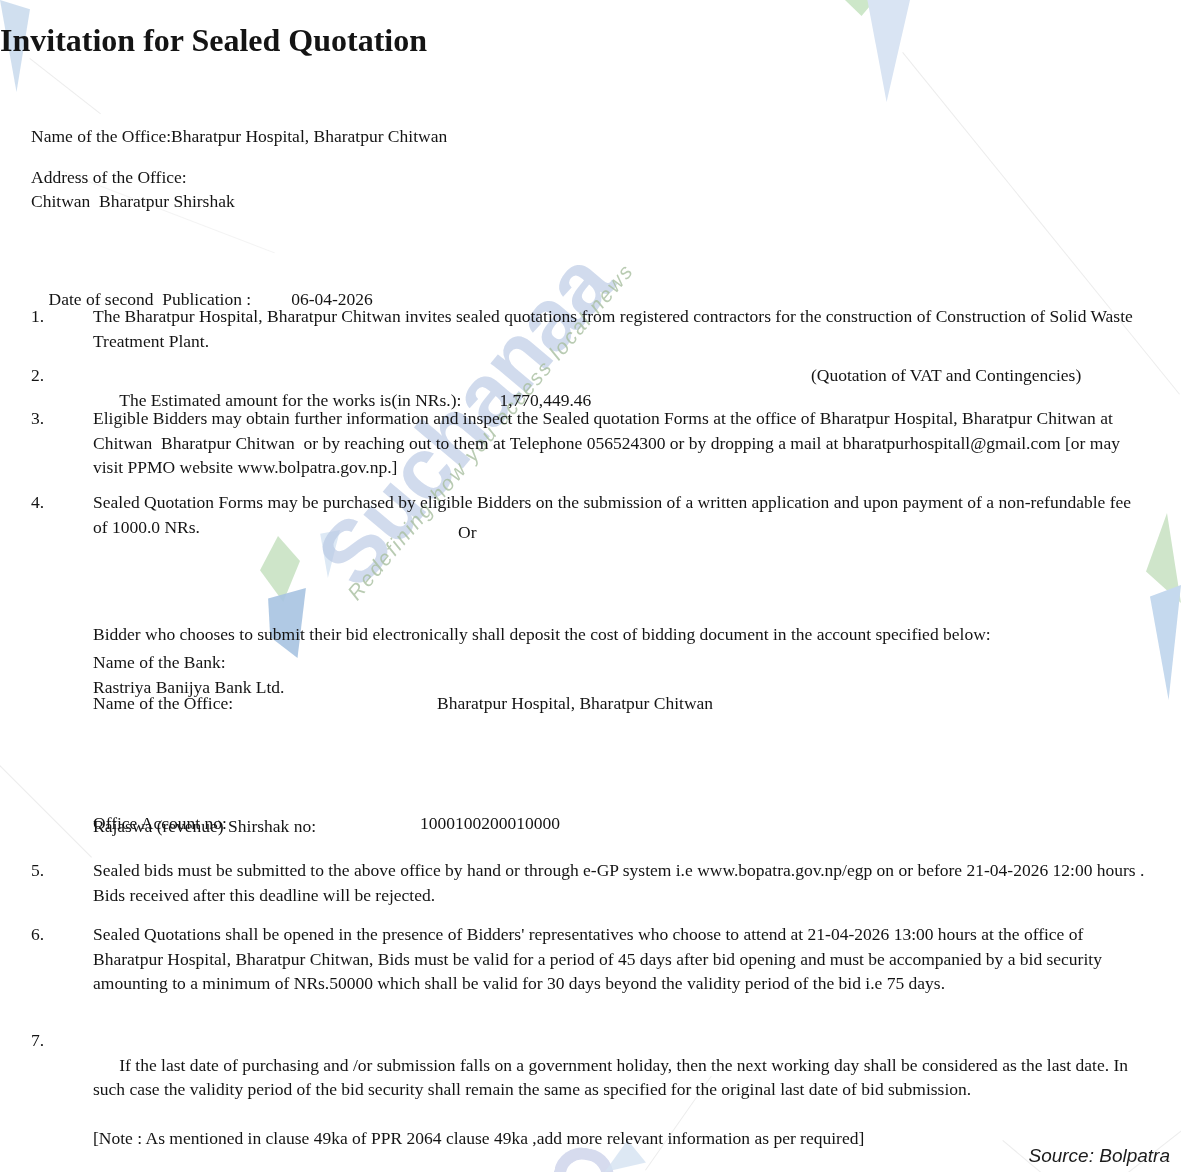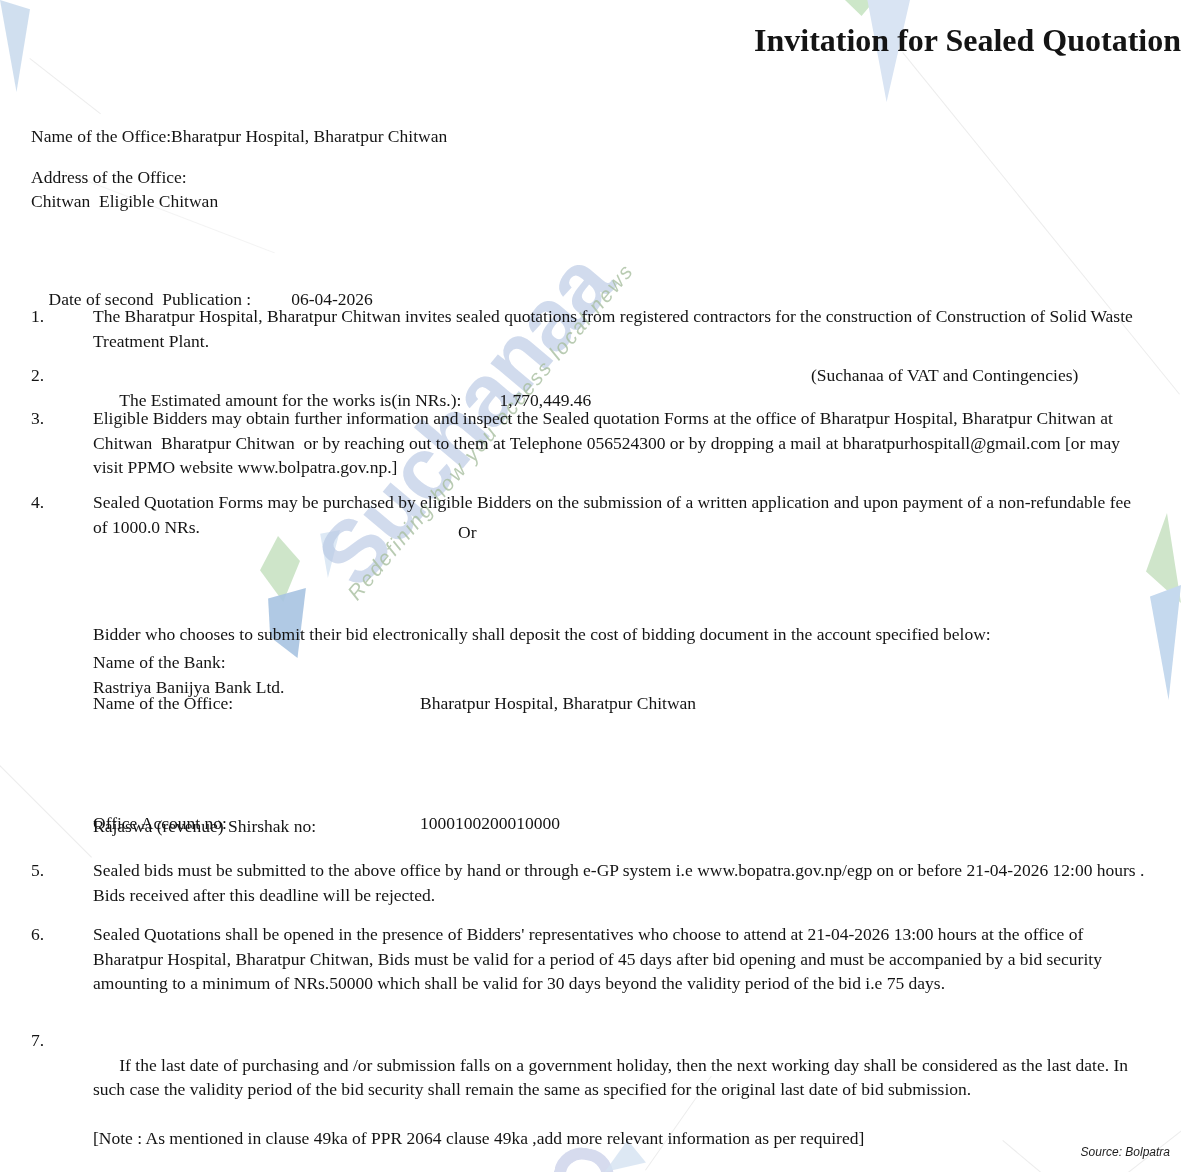--- a/index.html
+++ b/index.html
@@ -1,34 +1,34 @@
 <!DOCTYPE html>
 <html><head>
 <meta charset="utf-8">
 <style>
   html,body{margin:0;padding:0;background:#fff;}
   .page{position:relative;width:1181px;height:1172px;background:#ffffff;overflow:hidden;
         font-family:"Liberation Serif",serif;color:#141414;}
   .abs{position:absolute;}
   .t{font-size:17.5px;line-height:24.5px;white-space:pre-wrap;}
-  .title{top:22px;left:0;width:100%;text-align:right;font-size:32px;font-weight:bold;}
+  .title{top:22px;left:0;width:100%;text-align:left;font-size:32px;font-weight:bold;}
   
   .clause{left:31px;display:flex;width:1122px;}
   .num{width:62px;flex:none;}
   .txt{width:1057px;position:relative;}
   .amount{margin-left:38px;}
   .vatnote{position:absolute;left:718px;top:0;white-space:nowrap;}
   
   .bankrow{left:93px;display:flex;}
   .blabel{width:327px;flex:none;}
   
   .dateval{margin-left:40px;}
   
   .source{top:1145px;right:11px;font-family:"Liberation Sans",sans-serif;
-          font-style:italic;font-size:12px;color:#1c1c1c;}
+          font-style:italic;font-size:19px;color:#1c1c1c;}
   
   .decor{position:absolute;pointer-events:none;}
   .wmark{font-family:"Liberation Sans",sans-serif;font-weight:bold;font-size:88px;
          letter-spacing:-2px;color:#b6c6e3;opacity:.62;left:336px;top:522px;
          transform:rotate(-50deg);transform-origin:0 50%;white-space:nowrap;}
   .wtag{font-family:"Liberation Sans",sans-serif;font-style:italic;font-size:21px;
         letter-spacing:2px;color:#a8bfa0;opacity:.8;left:352px;top:585px;
         transform:rotate(-50deg);transform-origin:0 50%;white-space:nowrap;}
   .hair{height:0;border-top:1px solid #e7e7e7;opacity:.8;transform-origin:0 0;}
   .shape{position:absolute;}
@@ -77,36 +77,36 @@
   <div class="decor hair" style="left:1003px;top:1140px;width:55px;transform:rotate(40deg);"></div>
   <div class="decor hair" style="left:1128px;top:1172px;width:75px;transform:rotate(-38deg);"></div>
 
   <div class="decor wmark">Suchanaa</div>
   <div class="decor wtag">Redefining how you access local news</div>
 
   <div class="abs title">Invitation for Sealed Quotation</div>
 
   <div class="abs t" style="left:31px;top:124px;">Name of the Office:Bharatpur Hospital, Bharatpur Chitwan</div>
   <div class="abs t" style="left:31px;top:165px;">Address of the Office:</div>
-  <div class="abs t" style="left:31px;top:189px;">Chitwan  Eligible Chitwan</div>
+  <div class="abs t" style="left:31px;top:189px;">Chitwan  Bharatpur Shirshak</div>
 
   <div class="abs t" style="left:31px;top:262px;">
     <span>Date of second  Publication :</span><span class="dateval">06-04-2026</span>
   </div>
 
   <div class="abs t clause" style="top:304px;">
     <span class="num">1.</span>
     <span class="txt">The Bharatpur Hospital, Bharatpur Chitwan invites sealed quotations from registered contractors for the construction of Construction of Solid Waste Treatment Plant.</span>
   </div>
 
   <div class="abs t clause" style="top:363px;">
     <span class="num">2.</span>
     <span class="txt">
       <span>The Estimated amount for the works is(in NRs.):</span><span class="amount">1,770,449.46</span>
-      <span class="vatnote">(Suchanaa of VAT and Contingencies)</span>
+      <span class="vatnote">(Quotation of VAT and Contingencies)</span>
     </span>
   </div>
 
   <div class="abs t clause" style="top:406px;">
     <span class="num">3.</span>
     <span class="txt">Eligible Bidders may obtain further information and inspect the Sealed quotation Forms at the office of Bharatpur Hospital, Bharatpur Chitwan at Chitwan  Bharatpur Chitwan  or by reaching out to them at Telephone 056524300 or by dropping a mail at bharatpurhospitall@gmail.com [or may visit PPMO website www.bolpatra.gov.np.]</span>
   </div>
 
   <div class="abs t clause" style="top:490px;">
     <span class="num">4.</span>
@@ -114,21 +114,21 @@
   </div>
 
   <div class="abs t" style="left:458px;top:520px;">Or</div>
 
   <div class="abs t" style="left:93px;top:622px;width:1062px;">Bidder who chooses to submit their bid electronically shall deposit the cost of bidding document in the account specified below:</div>
 
   <div class="abs t bankrow" style="top:650px;flex-direction:column;">
     <span class="blabel">Name of the Bank:</span>
     <span class="bvalue">Rastriya Banijya Bank Ltd.</span>
   </div>
-  <div class="abs t bankrow" style="top:691px;">
+  <div class="abs t bankrow" style="top:691px;gap:17px;">
     <span class="blabel">Name of the Office:</span>
     <span class="bvalue">Bharatpur Hospital, Bharatpur Chitwan</span>
   </div>
   <div class="abs t bankrow" style="top:811px;">
     <span class="blabel">Office Account no:</span>
     <span class="bvalue">1000100200010000</span>
   </div>
   <div class="abs t bankrow" style="top:814px;">
     <span class="blabel">Rajaswa (revenue) Shirshak no:</span>
     <span class="bvalue"></span>

